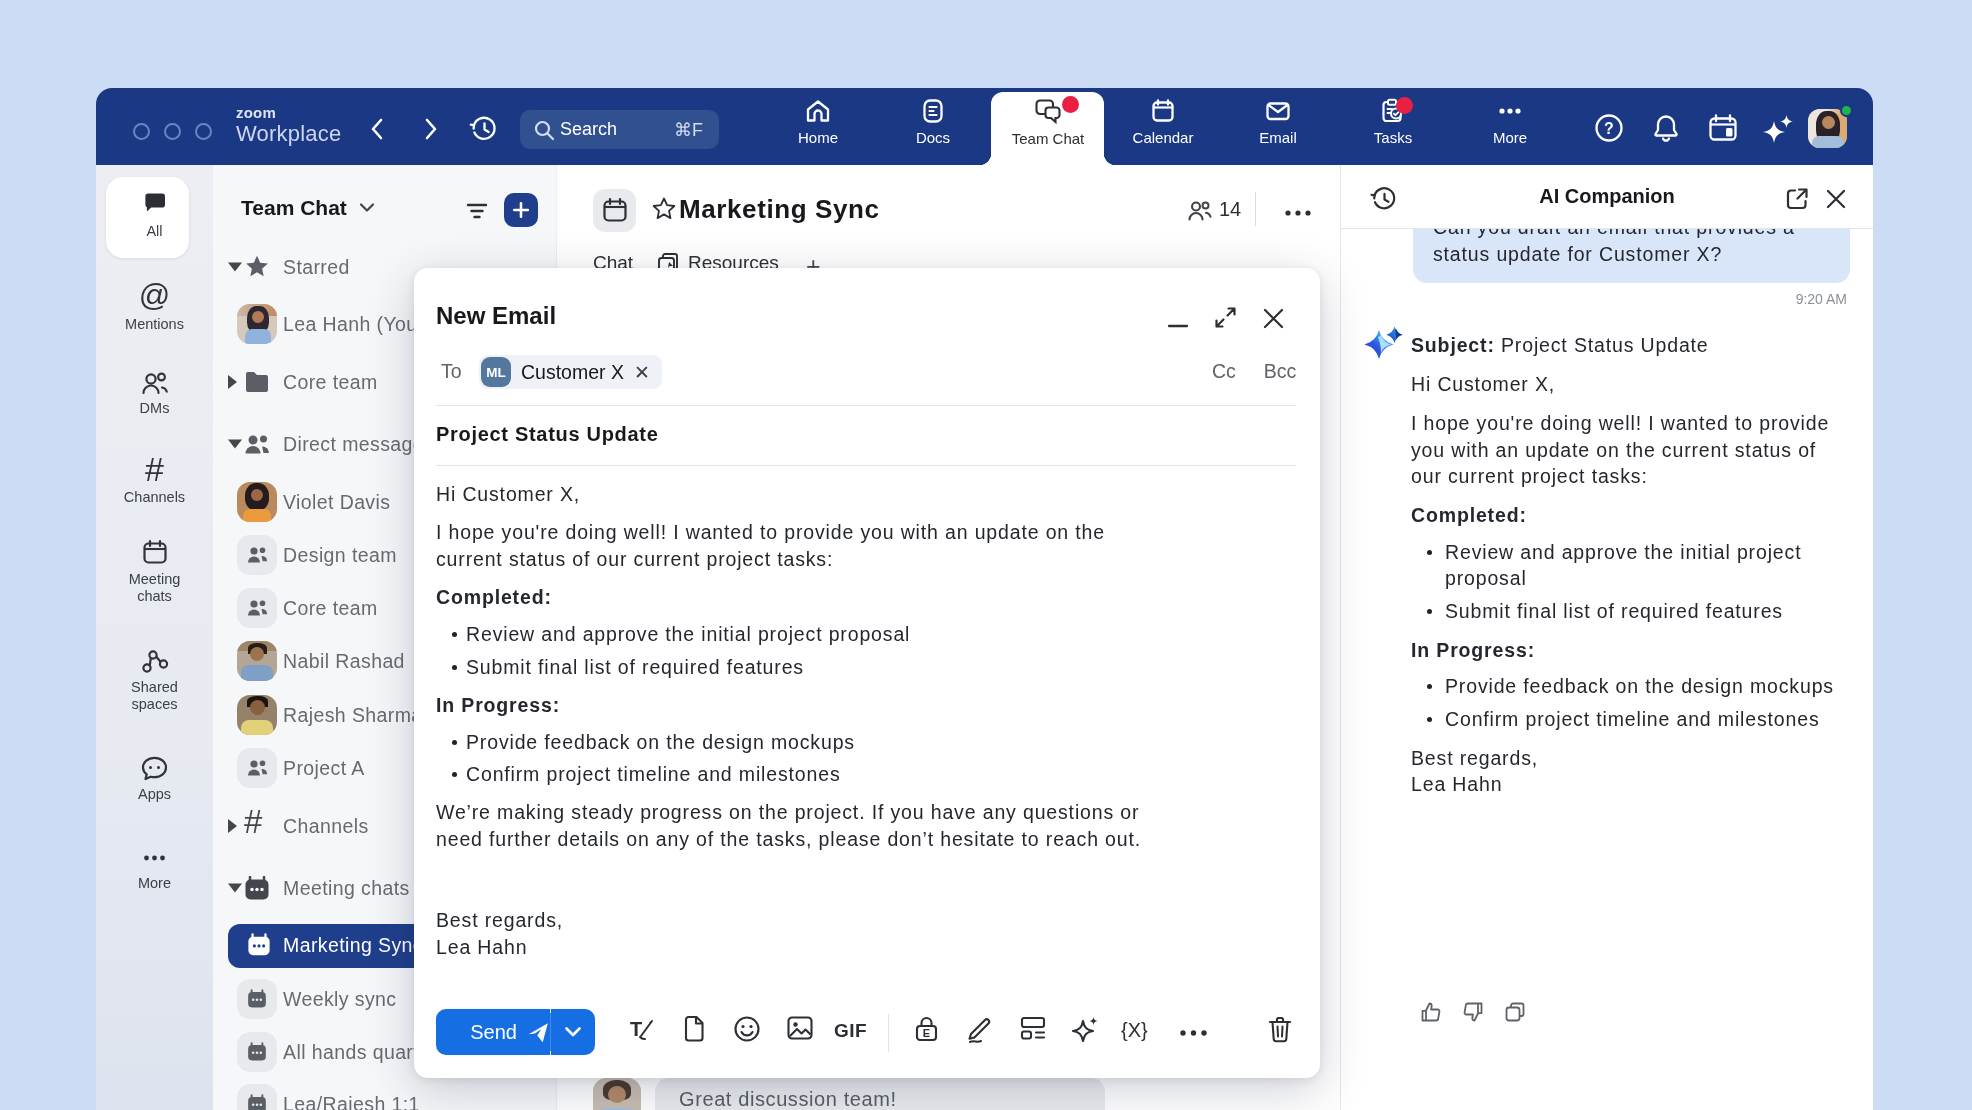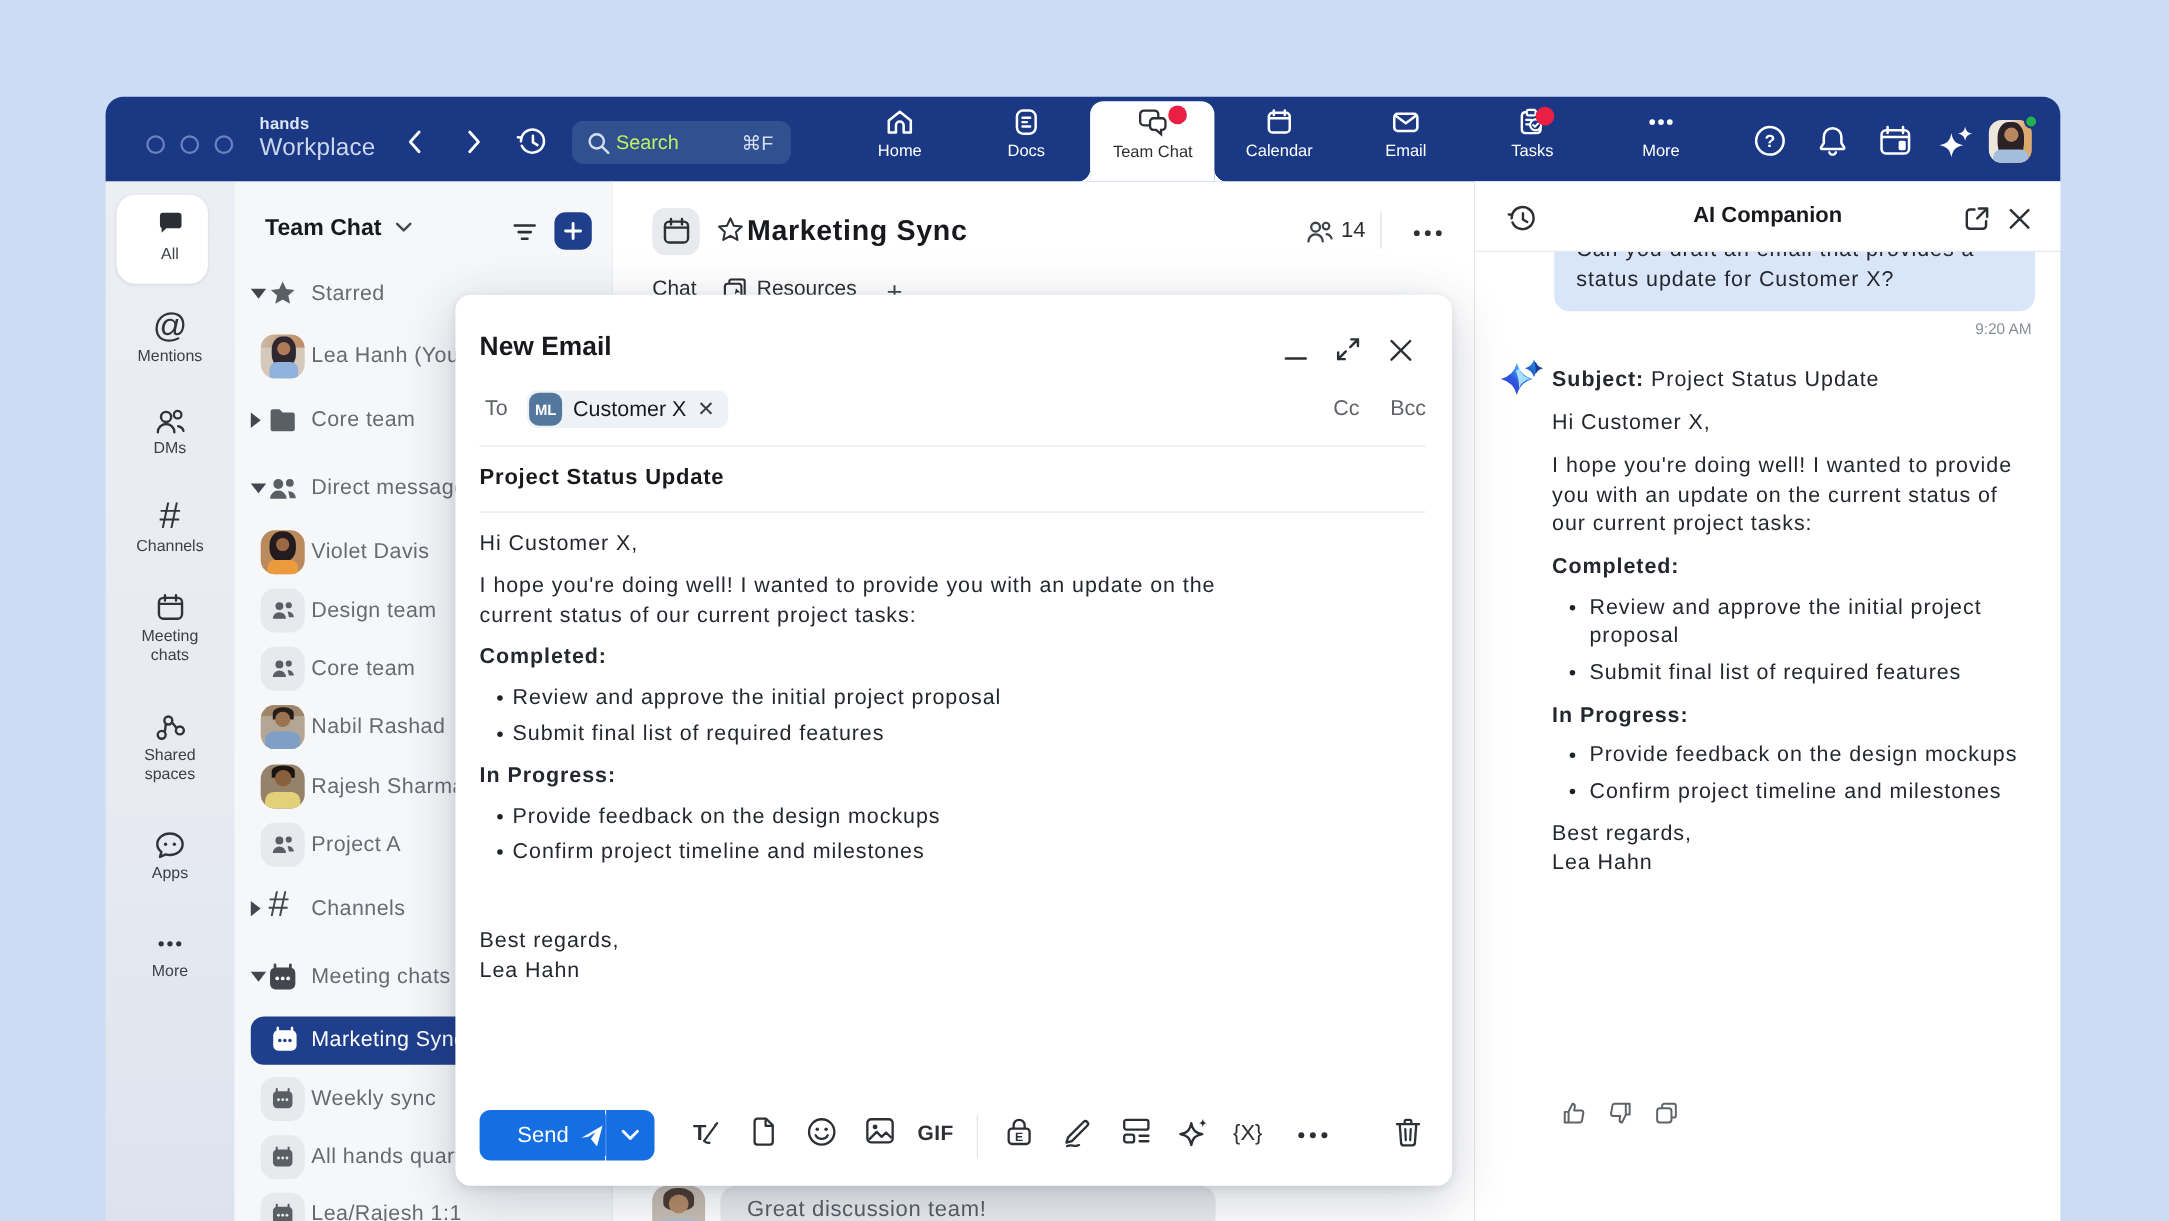--- a/index.html
+++ b/index.html
@@ -7,21 +7,21 @@
 body { background:#cddcf5; font-family:"Liberation Sans", sans-serif; position:relative; }
 .abs { position:absolute; }
 
 #nav { left:96px; top:88px; width:1777px; height:77px; background:#1a3884; border-radius:16px 16px 0 0; }
 .tl { width:17px; height:17px; border:2.5px solid #6d83bf; border-radius:50%; top:123px; }
 #logo { left:236px; top:104px; color:#ccd6ef; }
 #logo .z { font-size:15px; font-weight:700; letter-spacing:.2px; color:#dde4f4; }
 #logo .w { font-size:22px; font-weight:500; margin-top:0px; letter-spacing:.2px; }
 .navchev { color:#fff; font-size:20px; top:116px; }
 #searchbox { left:520px; top:110px; width:199px; height:39px; background:#31508f; border-radius:10px; color:#c9d4ee; }
-#searchbox .stxt { position:absolute; left:40px; top:9px; font-size:18px; color:#bef264; }
+#searchbox .stxt { position:absolute; left:40px; top:9px; font-size:18px; color:#ffffff; }
 #searchbox .skey { position:absolute; right:16px; top:9px; font-size:18px; color:#d5ddf2; }
 .navitem { top:98px; width:110px; text-align:center; color:#fff; }
 .navitem .lbl { font-size:15px; margin-top:5px; }
 .navitem svg { display:block; margin:0 auto; }
 #tabactive { left:991px; top:92px; width:113px; height:73px; background:#fff; border-radius:12px 12px 0 0; }
 #tabactive:before, #tabactive:after { content:""; position:absolute; bottom:0; width:12px; height:12px; background:radial-gradient(circle at 0 0, transparent 12px, #fff 12.5px); }
 #tabactive:before { left:-12px; background:radial-gradient(circle at 0 0, transparent 12px, #fff 12.5px); }
 #tabactive:after { right:-12px; background:radial-gradient(circle at 12px 0, transparent 12px, #fff 12.5px); }
 .reddot { width:17px; height:17px; background:#e91f44; border-radius:50%; }
 .righticon { top:112px; color:#fff; }
@@ -86,21 +86,21 @@
 #senddrop { left:551px; top:1009px; width:44px; height:46px; background:#156fe3; border-radius:0 10px 10px 0; z-index:21; display:flex; align-items:center; justify-content:center; }
 .ticon { top:1015px; color:#2c2f33; z-index:21; }
 </style>
 </head>
 <body>
 <div class="abs" id="nav"></div>
 <div class="abs tl" style="left:133px;"></div>
 <div class="abs tl" style="left:164px;"></div>
 <div class="abs tl" style="left:195px;"></div>
 <div class="abs" id="logo">
-    <div class="z">hands</div>
+    <div class="z">zoom</div>
     <div class="w">Workplace</div>
   </div>
 <div class="abs navchev" style="left:368px;"><svg width="18" height="26" viewBox="0 0 18 26">
       <path d="M13 4 L5 13 L13 22" fill="none" stroke="#fff" stroke-width="2.6" stroke-linecap="round" stroke-linejoin="round"></path>
     </svg></div>
 <div class="abs navchev" style="left:422px;"><svg width="18" height="26" viewBox="0 0 18 26">
       <path d="M5 4 L13 13 L5 22" fill="none" stroke="#fff" stroke-width="2.6" stroke-linecap="round" stroke-linejoin="round"></path>
     </svg></div>
 <div class="abs" style="left:469px; top:114px;"><svg width="30" height="30" viewBox="0 0 30 30">
       <path d="M5.4 18.5 A10.5 10.5 0 1 0 5.0 11.2" fill="none" stroke="#fff" stroke-width="2.3" stroke-linecap="round"></path>
@@ -548,20 +548,21 @@
 <p style="margin-bottom:10px;"><b>Completed:</b></p>
 <ul>
       <li>Review and approve the initial project proposal</li>
       <li>Submit final list of required features</li>
     </ul>
 <p style="margin-bottom:10px;"><b>In Progress:</b></p>
 <ul>
       <li>Provide feedback on the design mockups</li>
       <li>Confirm project timeline and milestones</li>
     </ul>
+<p>We’re making steady progress on the project. If you have any questions or<br>need further details on any of the tasks, please don’t hesitate to reach out.</p>
 <p style="margin:54px 0 0 0;">Best regards,<br>Lea Hahn</p>
 </div>
 <div class="abs" id="sendbtn">Send <svg width="24" height="23" viewBox="0 0 21 21">
       <path d="M2 12.2 L19.5 2 L14.8 19.5 L9.8 13.2 L13.5 7.5 L7.6 11.4 Z" fill="#fff"></path>
     </svg></div>
 <div class="abs" style="left:550px; top:1013px; width:1px; height:38px; background:#4a86ed; z-index:22;"></div>
 <div class="abs" id="senddrop">
     <svg width="18" height="12" viewBox="0 0 18 12">
       <path d="M2.5 2.5 L9 9 L15.5 2.5" fill="none" stroke="#fff" stroke-width="2.6" stroke-linecap="round" stroke-linejoin="round"></path>
     </svg>

